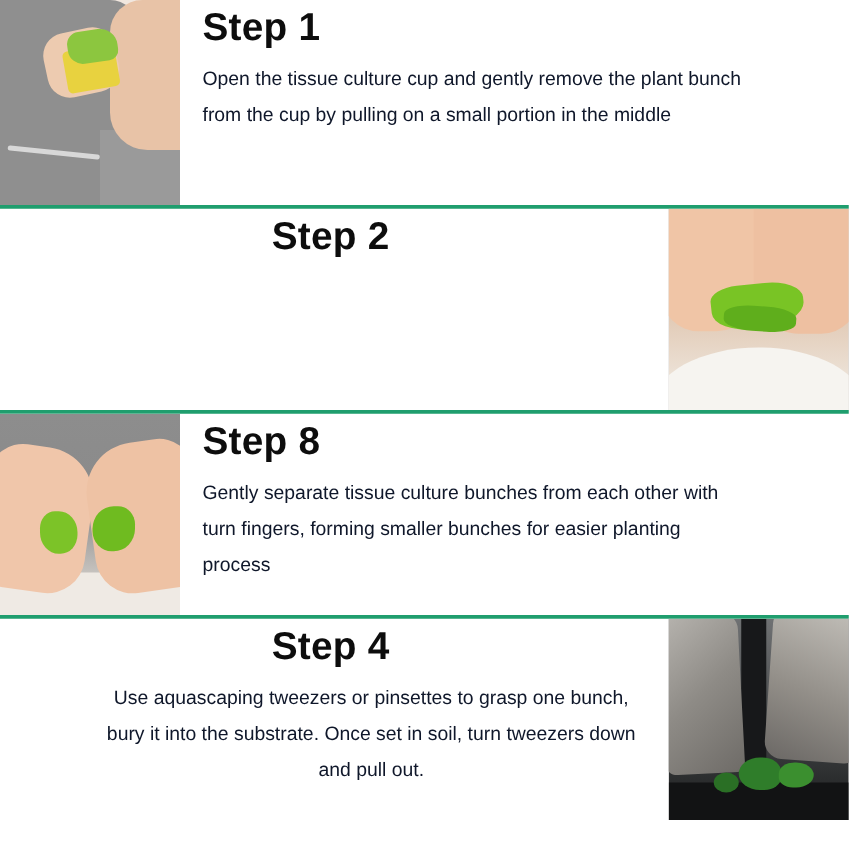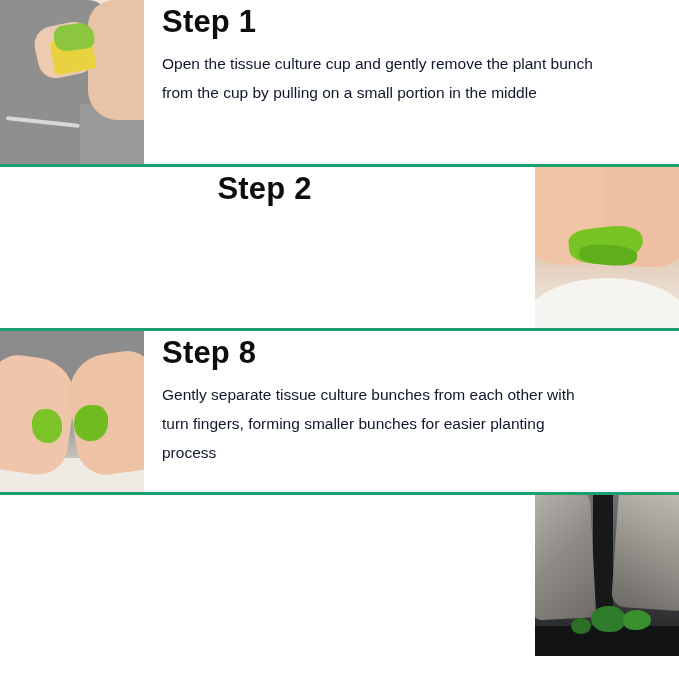--- a/index.html
+++ b/index.html
@@ -312,16 +312,20 @@
       <div class="photo">
         <div class="ph-bg"></div>
         <div class="gap"></div>
         <div class="rockL"></div>
         <div class="rockR"></div>
         <div class="substrate"></div>
         <div class="plantC"></div>
         <div class="plantA"></div>
         <div class="plantB"></div>
       </div>
+      <div class="text-col">
+        <div class="step-title">Step 4</div>
+        <div class="step-body">Use aquascaping tweezers or pinsettes to grasp one bunch, bury it into the substrate. Once set in soil, turn tweezers down and pull out.</div>
+      </div>
     </div>
   </div>
 
 </div>
 
 </body></html>

